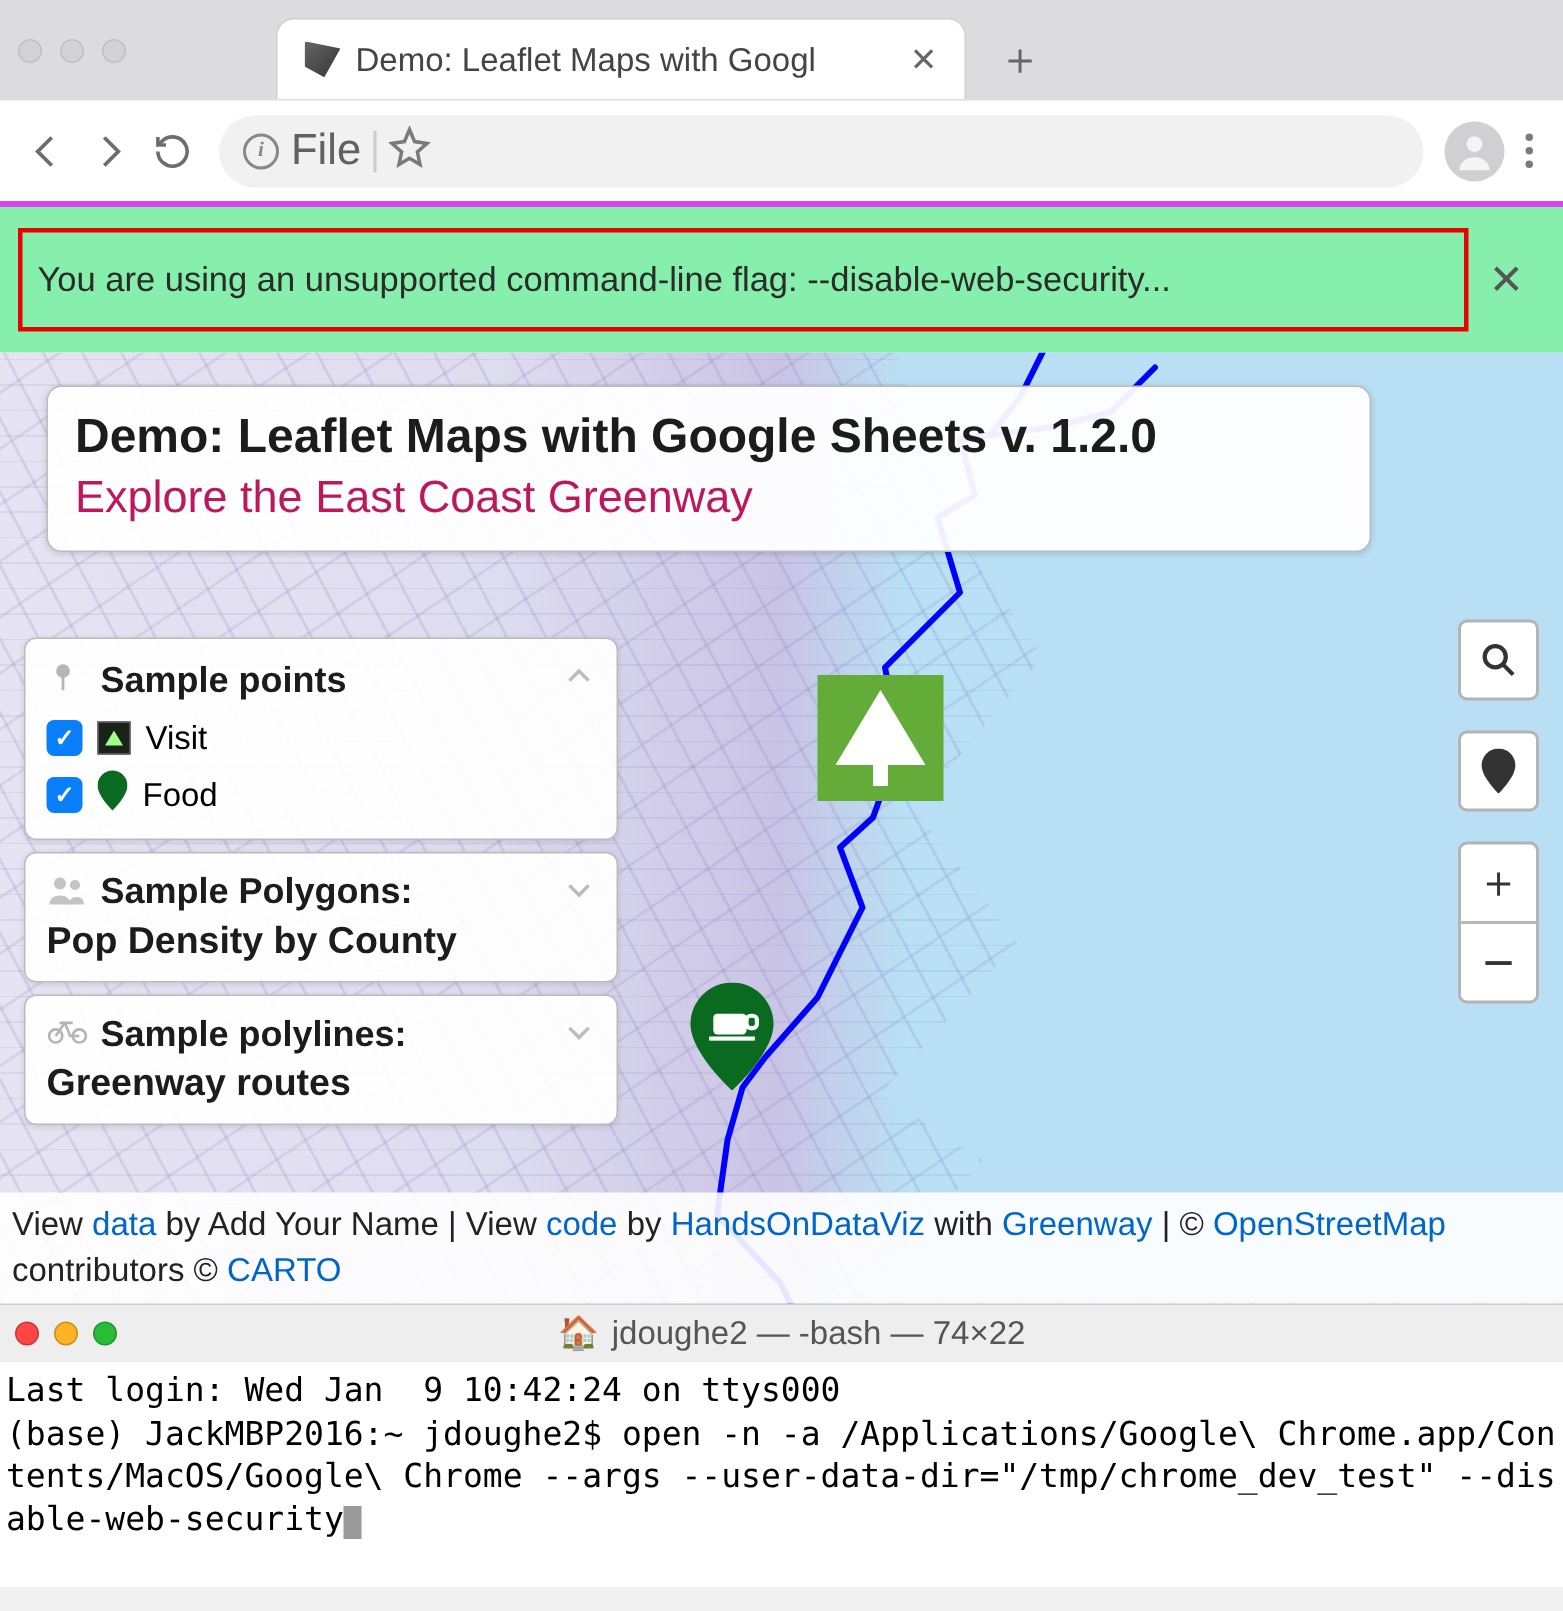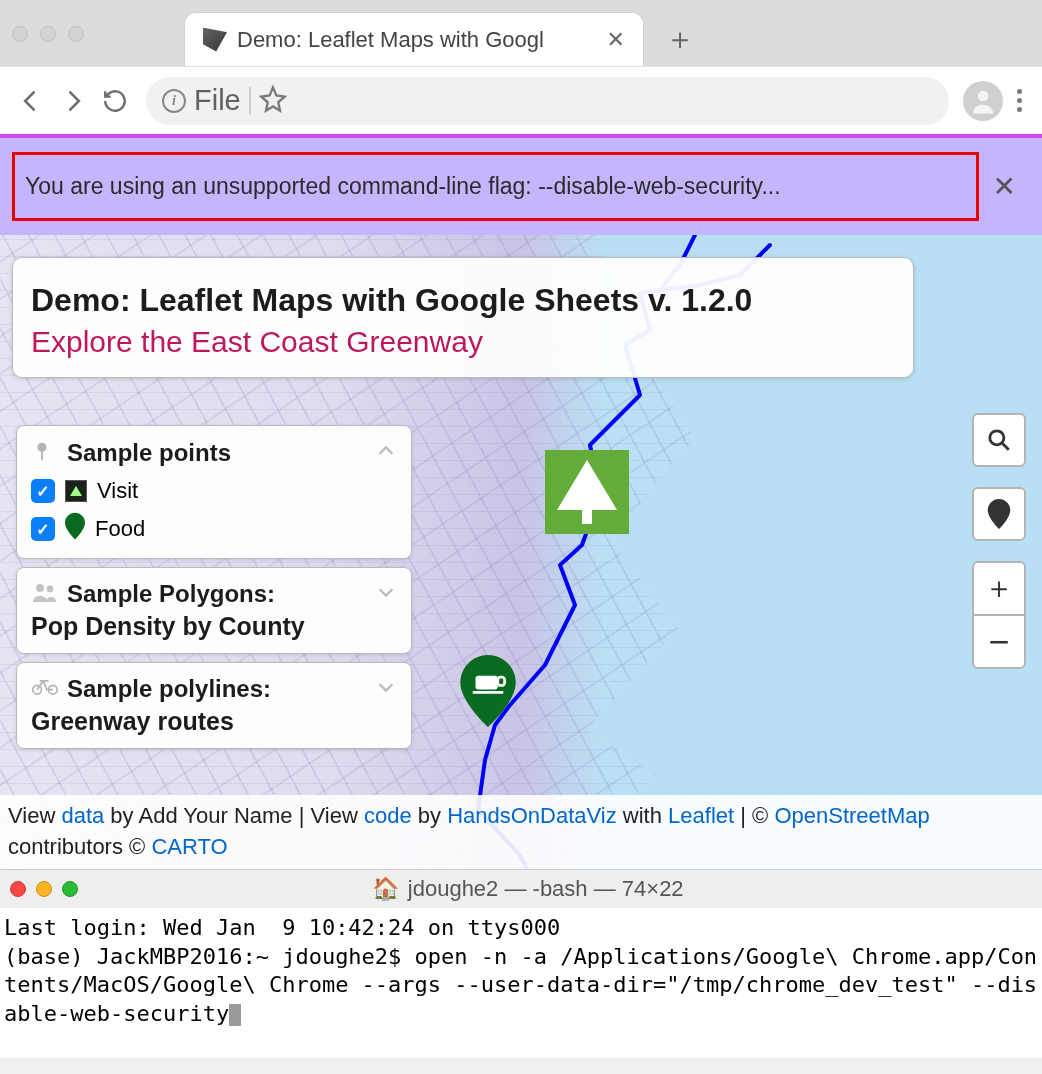--- a/index.html
+++ b/index.html
@@ -35,21 +35,21 @@
   .addr-file-label { color: #616161; font-size: 29px; }
   .addr-sep { width: 2px; height: 28px; background: #ccc; }
   .addr-path { color: #222; font-size: 24px; white-space: nowrap; overflow: hidden; text-overflow: ellipsis; flex: 1; }
   .star { color: #7a7a7a; cursor: pointer; }
   .avatar { width: 40px; height: 40px; border-radius: 50%; background: #d0d0d2; display: flex; align-items: center; justify-content: center; cursor: pointer; }
   .avatar svg { fill: #f5f5f5; }
   .kebab { display: flex; flex-direction: column; gap: 4px; padding: 6px; cursor: pointer; }
   .kebab span { width: 5px; height: 5px; border-radius: 50%; background: #7a7a7a; }
 
   
-  .warning-wrap { background: #c4b5fd; padding: 14px 12px; display: flex; align-items: center; }
+  .warning-wrap { background: #86efac; padding: 14px 12px; display: flex; align-items: center; }
   .warning-box { border: 3px solid #e80303; flex: 1; padding: 18px 10px; font-size: 23px; color: #2b2b2b; white-space: nowrap; overflow: hidden; }
   .warning-close { font-size: 28px; color: #555; cursor: pointer; padding: 0 14px; }
 
   
   .map-area {
     position: relative;
     height: 634px;
     background:
       radial-gradient(circle at 75% 10%, #3d2f5a 0%, transparent 4%),
       linear-gradient(to right,
@@ -90,23 +90,23 @@
     content:""; position:absolute; width:10px;height:14px;
     background:#fff; bottom:10px;
   }
   .marker-coffee {
     position: absolute; left: 460px; top: 420px; width: 56px; height: 72px;
   }
   .marker-coffee svg { width: 100%; height: 100%; }
 
   
   .title-card {
-    position: absolute; left: 12px; top: 22px; right: 128px;
+    position: absolute; left: 31px; top: 22px; right: 128px;
     background: rgba(255,255,255,.94); border: 1px solid #bbb; border-radius: 10px;
-    padding: 24px 18px 18px; box-shadow: 0 1px 4px rgba(0,0,0,.15);
+    padding: 14px 18px 18px; box-shadow: 0 1px 4px rgba(0,0,0,.15);
   }
   .title-card h1 { font-size: 32px; font-weight: 800; color: #1c1c1c; }
   .title-card .subtitle { font-size: 30px; color: #be185d; margin-top: 6px; }
 
   
   .legend { position: absolute; left: 16px; top: 170px; width: 396px; display: flex; flex-direction: column; gap: 8px; margin-top: 20px; }
   .legend-panel { background: rgba(255,255,255,.94); border: 1px solid #bbb; border-radius: 8px; padding: 12px 14px; box-shadow: 0 1px 4px rgba(0,0,0,.12); }
   .legend-head { display: flex; align-items: center; gap: 10px; cursor: pointer; }
   .legend-head .ic { width: 26px; color: #9a9a9a; }
   .legend-head .lbl { font-size: 24px; font-weight: 800; color: #1c1c1c; flex: 1; }
@@ -308,21 +308,21 @@
           <path d="M12 0C5.4 0 0 5.4 0 12c0 8.4 12 20 12 20s12-11.6 12-20C24 5.4 18.6 0 12 0z"></path>
         </svg>
     </div>
     <div class="zoom-grp">
       <div class="ctrl-btn">＋</div>
       <div class="ctrl-btn">−</div>
     </div>
   </div>
 
   <div class="attr-bar">
-    <span>View </span><a>data</a><span> by Add Your Name | View </span><a>code</a><span> by </span><a>HandsOnDataViz</a><span> with </span><a>Leaflet</a><span> | © </span><a>OpenStreetMap</a><span> contributors © </span><a>CARTO</a>
+    <span>View </span><a>data</a><span> by Add Your Name | View </span><a>code</a><span> by </span><a>HandsOnDataViz</a><span> with </span><a>Greenway</a><span> | © </span><a>OpenStreetMap</a><span> contributors © </span><a>CARTO</a>
   </div>
 </div>
 
 <div class="terminal-chrome">
   <div class="term-title">
     <div class="term-lights">
       <span class="tl red"></span>
       <span class="tl yel"></span>
       <span class="tl grn"></span>
     </div>

